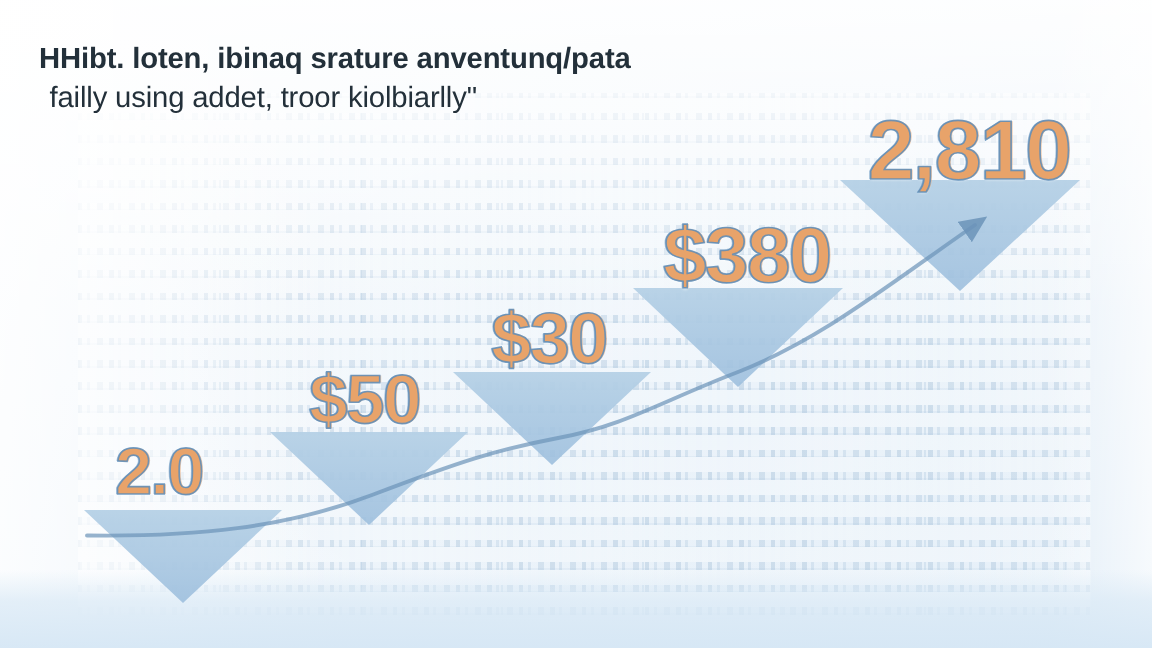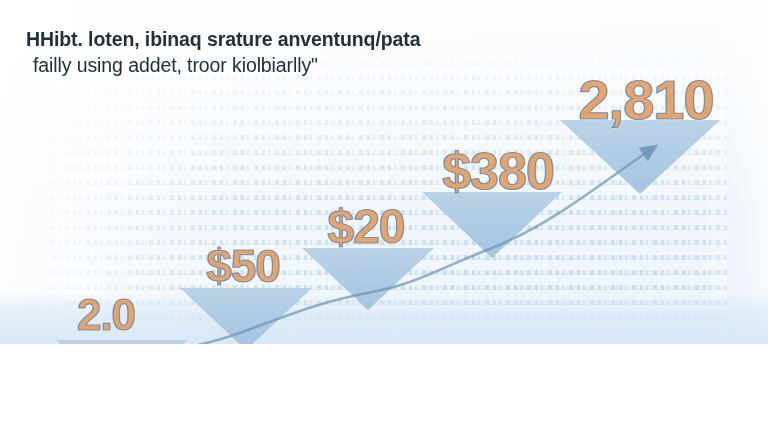--- a/index.html
+++ b/index.html
@@ -8,21 +8,21 @@
     width: 768px;
     height: 432px;
     overflow: hidden;
     background: #ffffff;
     font-family: "Liberation Sans", sans-serif;
   }
 
   #stage {
     position: relative;
     width: 768px;
-    height: 344px;
+    height: 432px;
     overflow: hidden;
     background: linear-gradient(160deg, #fbfdfe 0%, #f2f7fc 38%, #e8f1f9 72%, #dfecf7 100%);
   }
 
   
   .wash-top {
     position: absolute;
     left: 0; top: 0;
     width: 768px; height: 210px;
     background: linear-gradient(180deg, rgba(255,255,255,0.85) 0%, rgba(255,255,255,0.35) 55%, rgba(255,255,255,0) 100%);
@@ -167,18 +167,18 @@
   </svg>
 
   <div class="title-block">
     <div class="title-line">HHibt. loten, ibinaq srature anventunq/pata</div>
     <div class="title-line second">failly using addet, troor kiolbiarlly"</div>
   </div>
 
   <div id="labels-layer">
       <div class="value-label" style="left: 106px; top: 293px; font-size: 44px;">2.0</div>
       <div class="value-label" style="left: 243px; top: 243px; font-size: 46px;">$50</div>
-      <div class="value-label" style="left: 366px; top: 203px; font-size: 48px;">$20</div>
+      <div class="value-label" style="left: 366px; top: 203px; font-size: 48px;">$30</div>
       <div class="value-label" style="left: 498px; top: 145px; font-size: 52px;">$380</div>
       <div class="value-label" style="left: 646px; top: 72px; font-size: 56px;">2,810</div>
     </div>
 
 </div>
 
 </body></html>

